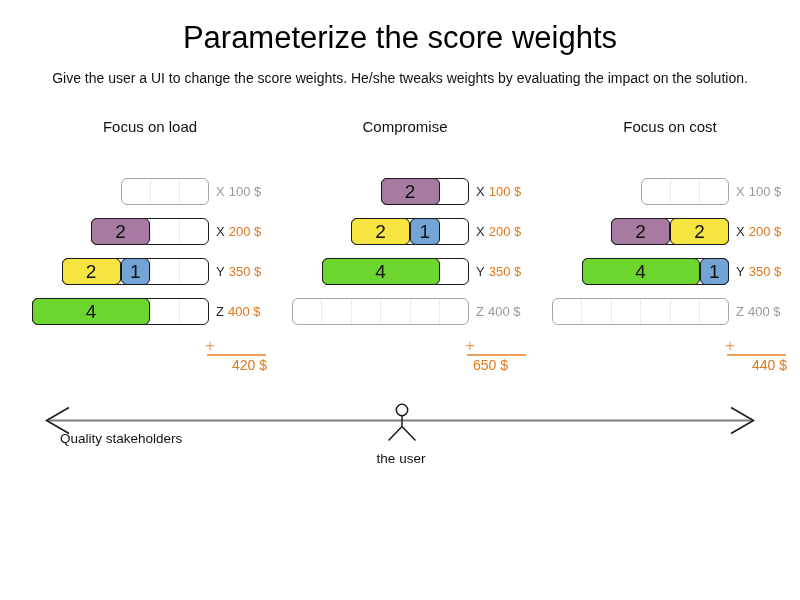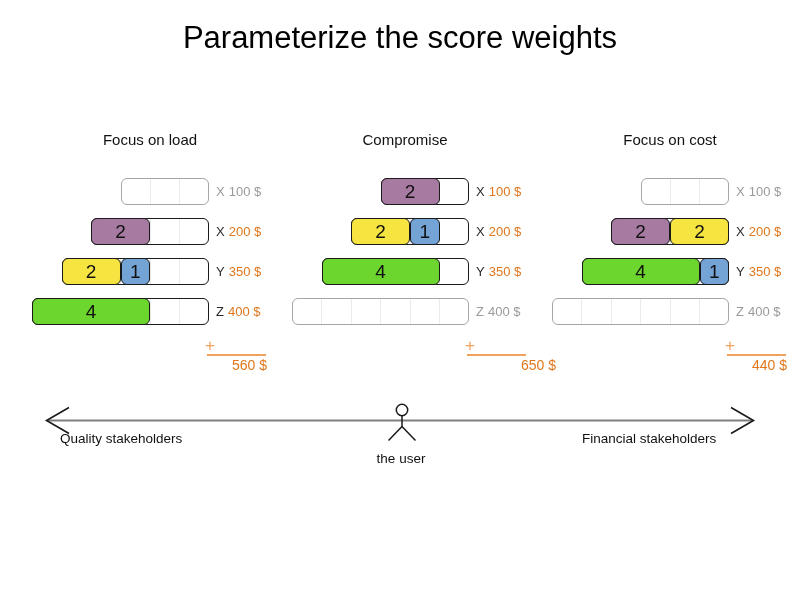--- a/index.html
+++ b/index.html
@@ -4,21 +4,21 @@
 <style>
   :root{
     --orange:#e0771c; --orange-light:#f0a25c; --gray-text:#9a9a9a;
     --gray-border:#a6a6a6; --dark:#1a1a1a; --gridline:#ebebeb; --axis:#7f7f7f;
   }
   html,body{margin:0;padding:0;background:#fff;}
   body{width:800px;height:600px;overflow:hidden;font-family:"Liberation Sans",sans-serif;}
   .canvas{position:relative;width:800px;height:494px;background:#fff;text-decoration:underline;}
   .title{position:absolute;top:20px;left:0;width:800px;text-align:center;font-size:31px;font-weight:400;color:#000;}
   .subtitle{position:absolute;top:70px;left:0;width:800px;text-align:center;font-size:14px;color:#111;}
-  .col-header{position:absolute;top:131px;transform:translateX(-50%);font-size:15px;color:#111;white-space:nowrap;}
+  .col-header{position:absolute;top:118px;transform:translateX(-50%);font-size:15px;color:#111;white-space:nowrap;}
   .plus{position:absolute;top:336px;font-size:17px;color:var(--orange-light);}
   .sumline{position:absolute;top:354px;width:59px;height:2px;background:var(--orange-light);}
   .total{position:absolute;top:357px;width:50px;text-align:right;font-size:14px;color:var(--orange);}
   .weight-container{position:absolute;background:#fff;border:1.5px solid var(--dark);border-radius:6px;box-sizing:border-box;}
   .weight-container.empty{border-color:var(--gray-border);}
   .cell-divider{position:absolute;top:0;bottom:0;width:1px;background:var(--gridline);}
   .weight-block{position:absolute;border:1.5px solid var(--dark);border-radius:6px;box-sizing:border-box;
     display:flex;align-items:center;justify-content:center;font-size:19px;color:#111;}
   .row-label{position:absolute;height:27px;display:flex;align-items:center;font-size:13px;white-space:nowrap;}
   .row-label .axis-letter{color:#2b2b2b;margin-right:4px;}
@@ -28,20 +28,21 @@
   .user-label{position:absolute;left:401px;top:450px;transform:translateX(-50%);text-align:center;
     font-size:13.5px;color:#111;line-height:17px;white-space:nowrap;}
   svg.overlay{position:absolute;left:0;top:0;pointer-events:none;}
 </style>
 </head>
 <body>
 
 <div class="canvas">
 
   <div class="title">Parameterize the score weights</div>
+  <div class="subtitle">Give the user a UI to change the score weights. He/she tweaks weights by evaluating the impact on the solution.</div>
 
   <div class="col-header" style="left:150px">Focus on load</div>
   <div class="col-header" style="left:405px">Compromise</div>
   <div class="col-header" style="left:670px">Focus on cost</div>
 
   <div id="rows-layer">
       <div class="weight-container empty" style="left: 120.5px; top: 178px; width: 88.5px; height: 27px;">
         <div class="cell-divider" style="left: 28px;"></div>
         <div class="cell-divider" style="left: 57.5px;"></div>
       </div>
@@ -164,41 +165,40 @@
         <div class="cell-divider" style="left: 146px;"></div>
       </div>
       <div class="row-label inactive" style="left: 736px; top: 298px;">
         <span class="axis-letter">Z</span>
         <span class="price">400 $</span>
       </div>
     </div>
 
   <div class="plus" style="left:205px">+</div>
   <div class="sumline" style="left:207px"></div>
-  <div class="total" style="left:217px">560 $</div>
+  <div class="total" style="left:217px">420 $</div>
 
   <div class="plus" style="left:465px">+</div>
   <div class="sumline" style="left:467px"></div>
-  <div class="total" style="left:506px">650 $</div>
+  <div class="total" style="left:458px">650 $</div>
 
   <div class="plus" style="left:725px">+</div>
   <div class="sumline" style="left:727px"></div>
   <div class="total" style="left:737px">440 $</div>
 
   <svg class="overlay" width="800" height="600" viewBox="0 0 800 600">
     <line x1="48" y1="420.5" x2="752" y2="420.5" stroke="#7f7f7f" stroke-width="2"></line>
     <polyline points="69,407.5 46.5,420.5 69,433.5" fill="none" stroke="#1a1a1a" stroke-width="1.6"></polyline>
     <polyline points="731,407.5 753.5,420.5 731,433.5" fill="none" stroke="#1a1a1a" stroke-width="1.6"></polyline>
     <g stroke="#1a1a1a" stroke-width="1.5" fill="none">
       <circle cx="402" cy="410" r="5.7" fill="#ffffff"></circle>
       <line x1="402" y1="415.7" x2="402" y2="427"></line>
       <line x1="402" y1="426.5" x2="388.5" y2="440.5"></line>
       <line x1="402" y1="426.5" x2="415.5" y2="440.5"></line>
     </g>
   </svg>
 
   <div class="axis-label" style="left:60px">Quality stakeholders</div>
-  <div class="axis-label" style="left:582px">Financial stakeholders</div>
   <div class="user-label">
     <div>the user</div>
   </div>
 
 </div>
 
 </body></html>

